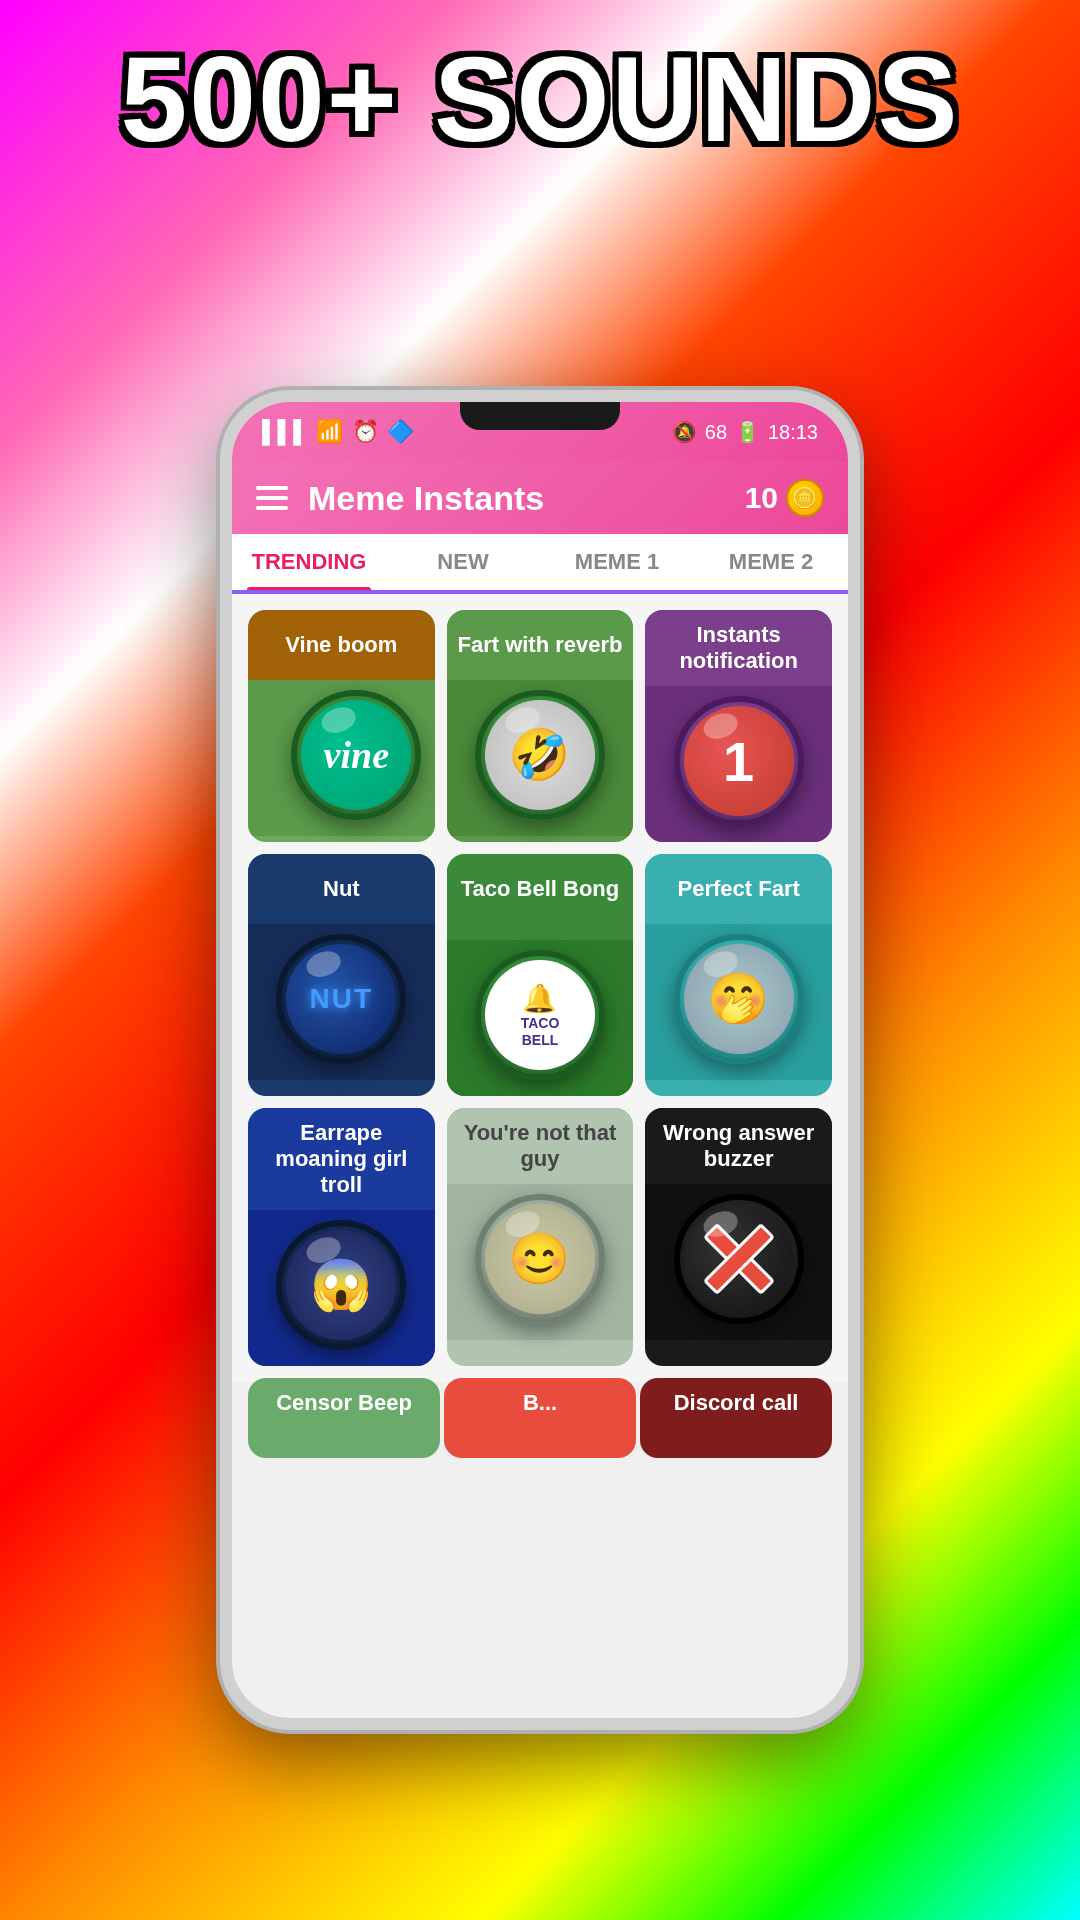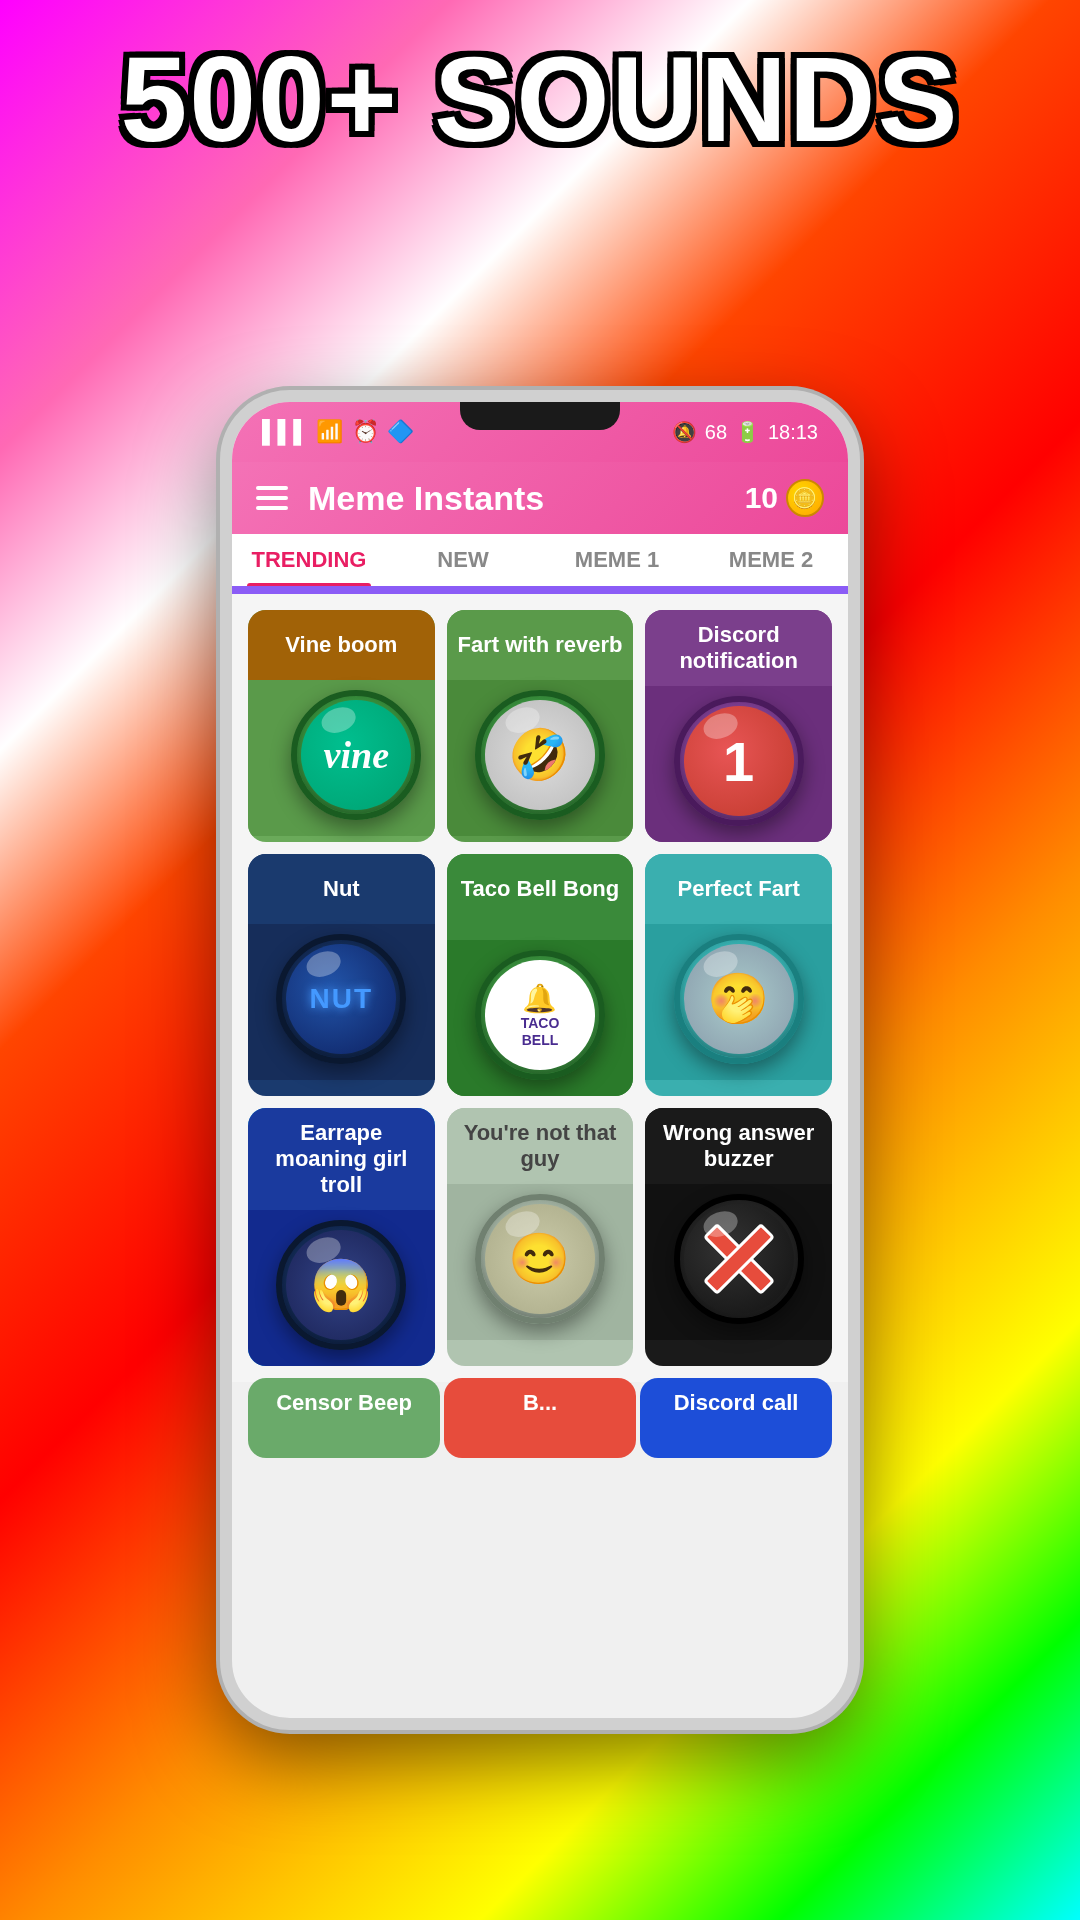--- a/index.html
+++ b/index.html
@@ -120,21 +120,21 @@
       align-items: center;
       justify-content: center;
       font-size: 20px;
       border: 2px solid #cc8800;
     }
 
     
     .tabs-bar {
       background: white;
       display: flex;
-      border-bottom: 8px solid #8b5cf6;
+      border-bottom: 4px solid #8b5cf6;
       height: 60px;
     }
 
     .tab {
       flex: 1;
       display: flex;
       align-items: center;
       justify-content: center;
       font-size: 22px;
       font-weight: 600;
@@ -271,21 +271,21 @@
     .card-wrong { background: #1a1a1a; }
     .card-wrong .card-label { background: #1a1a1a; }
     .card-wrong .card-button-area { background: #111; }
     .btn-wrong { background: radial-gradient(circle, #333, #1a1a1a); border: 6px solid #000; }
 
     
     .card-censor { background: #6aaa6a; }
 
     .card-dummy { background: #e74c3c; }
 
-    .card-discordcall { background: #1d4ed8; }
+    .card-discordcall { background: #7f1d1d; }
 
     
     .vine-logo {
       width: 110px;
       height: 110px;
       border-radius: 50%;
       background: radial-gradient(circle at 40% 40%, #00bf8f, #00a070);
       display: flex;
       align-items: center;
       justify-content: center;
@@ -507,21 +507,21 @@
     <div class="sound-card card-fart">
       <div class="card-label">Fart with reverb</div>
       <div class="card-button-area">
         <div class="btn-circle btn-fart">
           <div class="face-circle face-bg-troll">🤣</div>
         </div>
       </div>
     </div>
 
     <div class="sound-card card-discord">
-      <div class="card-label">Discord notification</div>
+      <div class="card-label">Instants notification</div>
       <div class="card-button-area">
         <div class="btn-circle btn-discord">
           <div class="discord-btn-inner">1</div>
         </div>
       </div>
     </div>
 
     <div class="sound-card card-nut">
       <div class="card-label">Nut</div>
       <div class="card-button-area">

